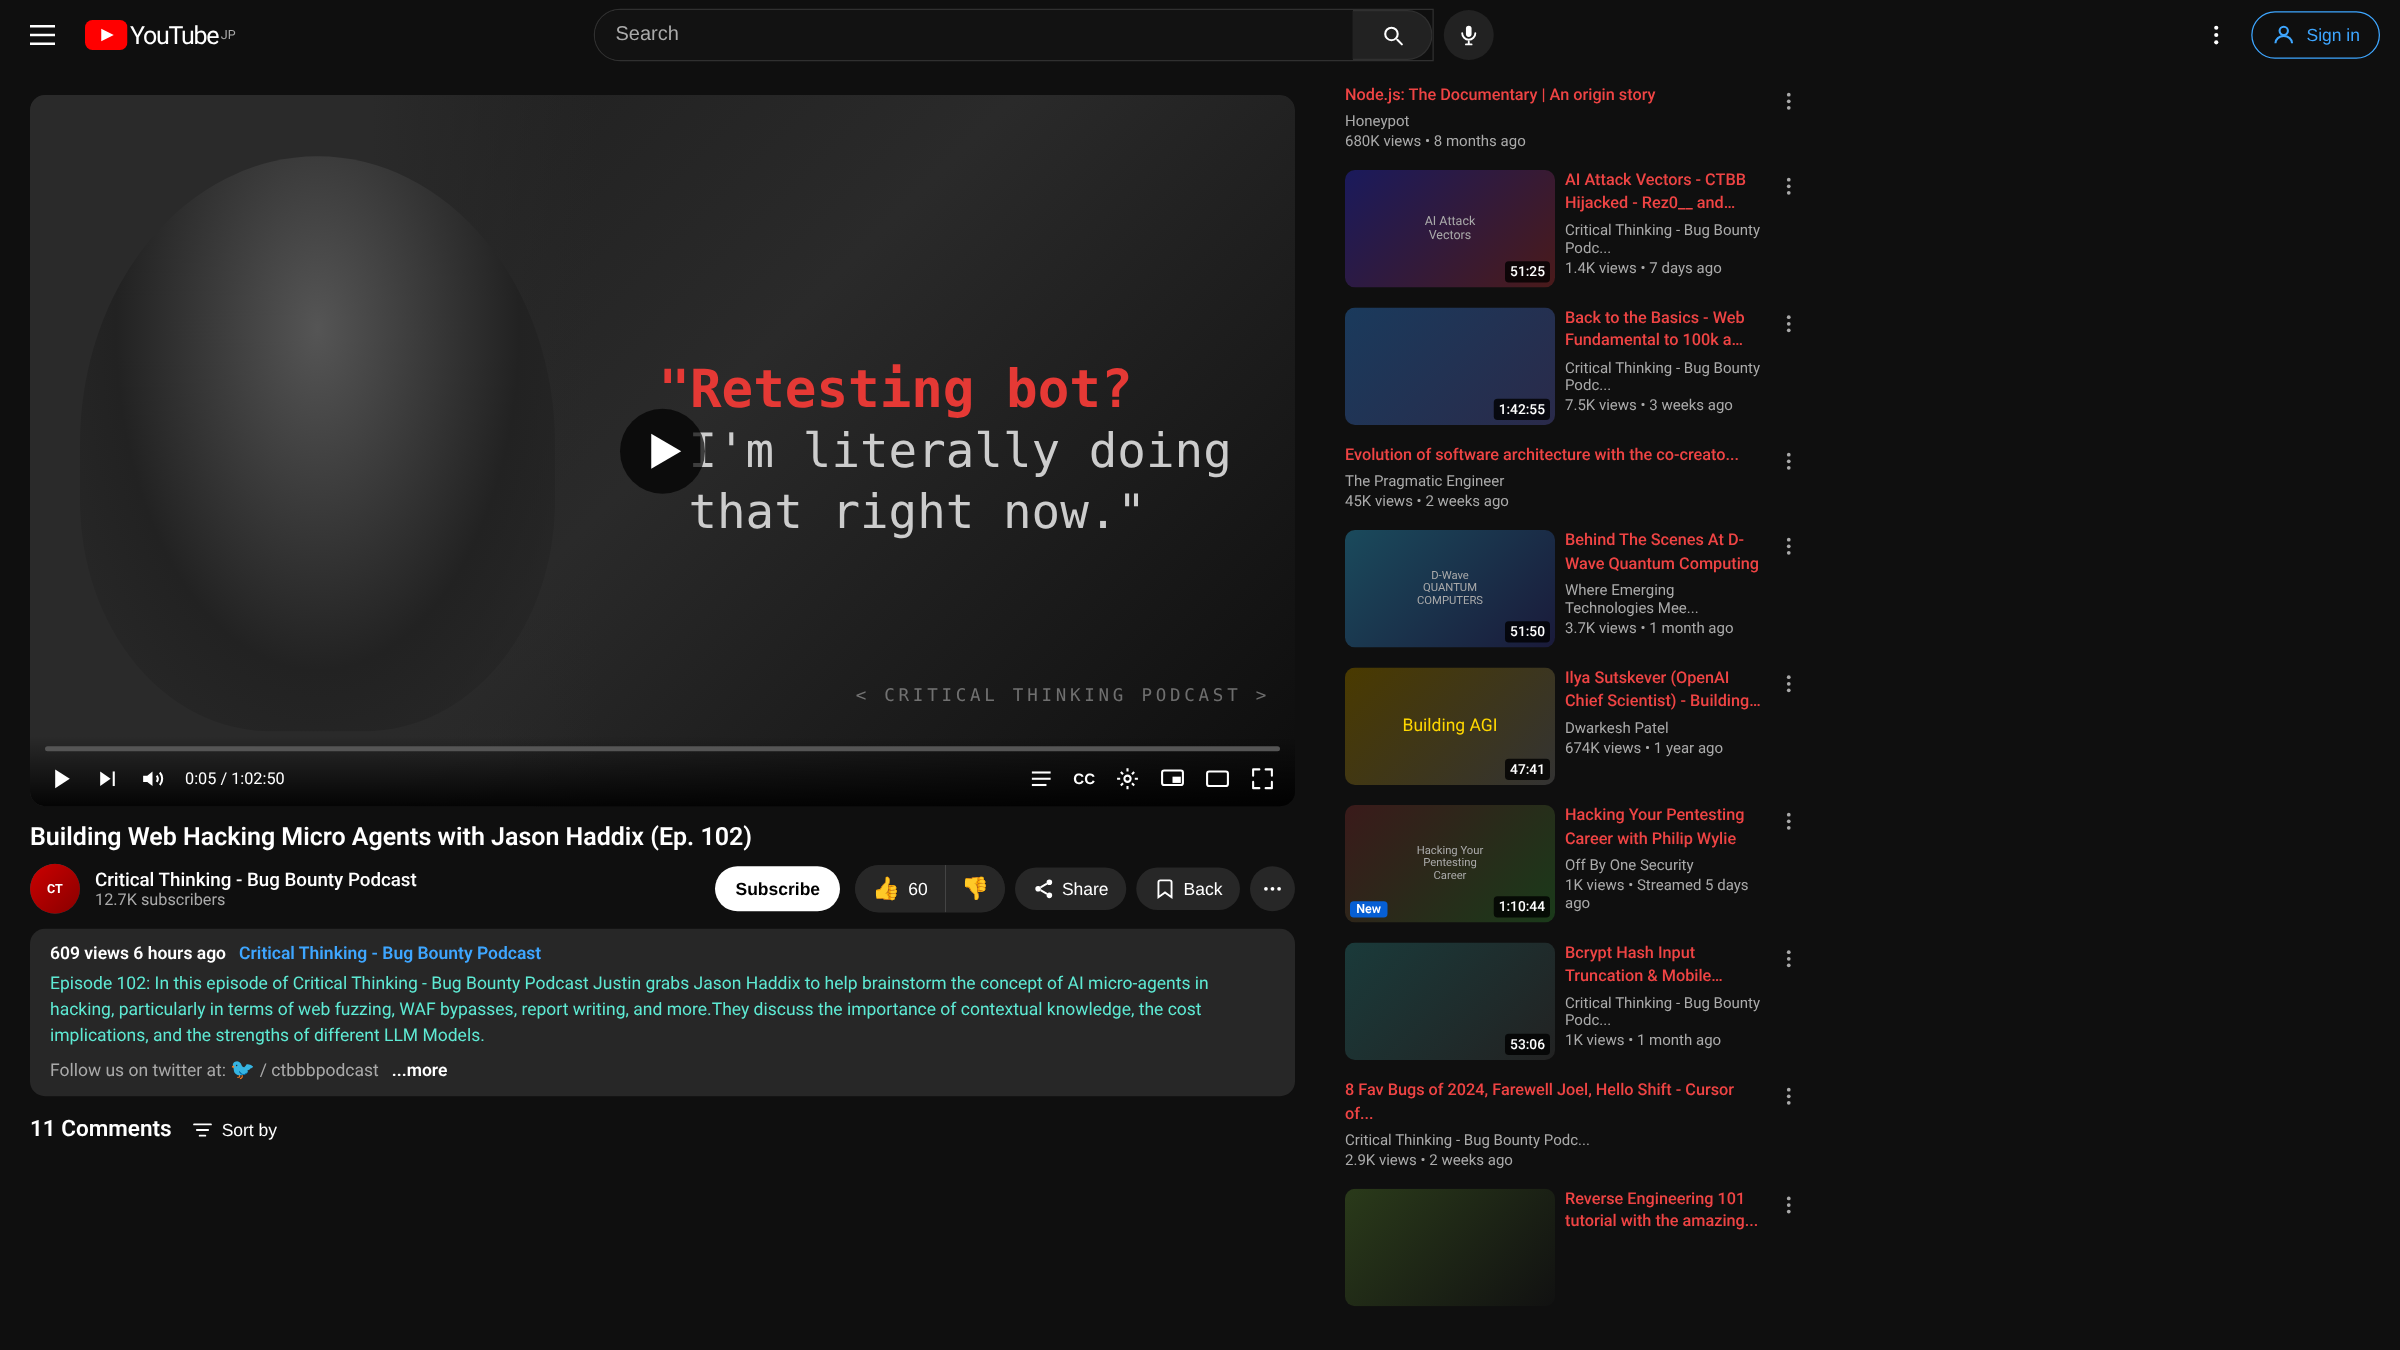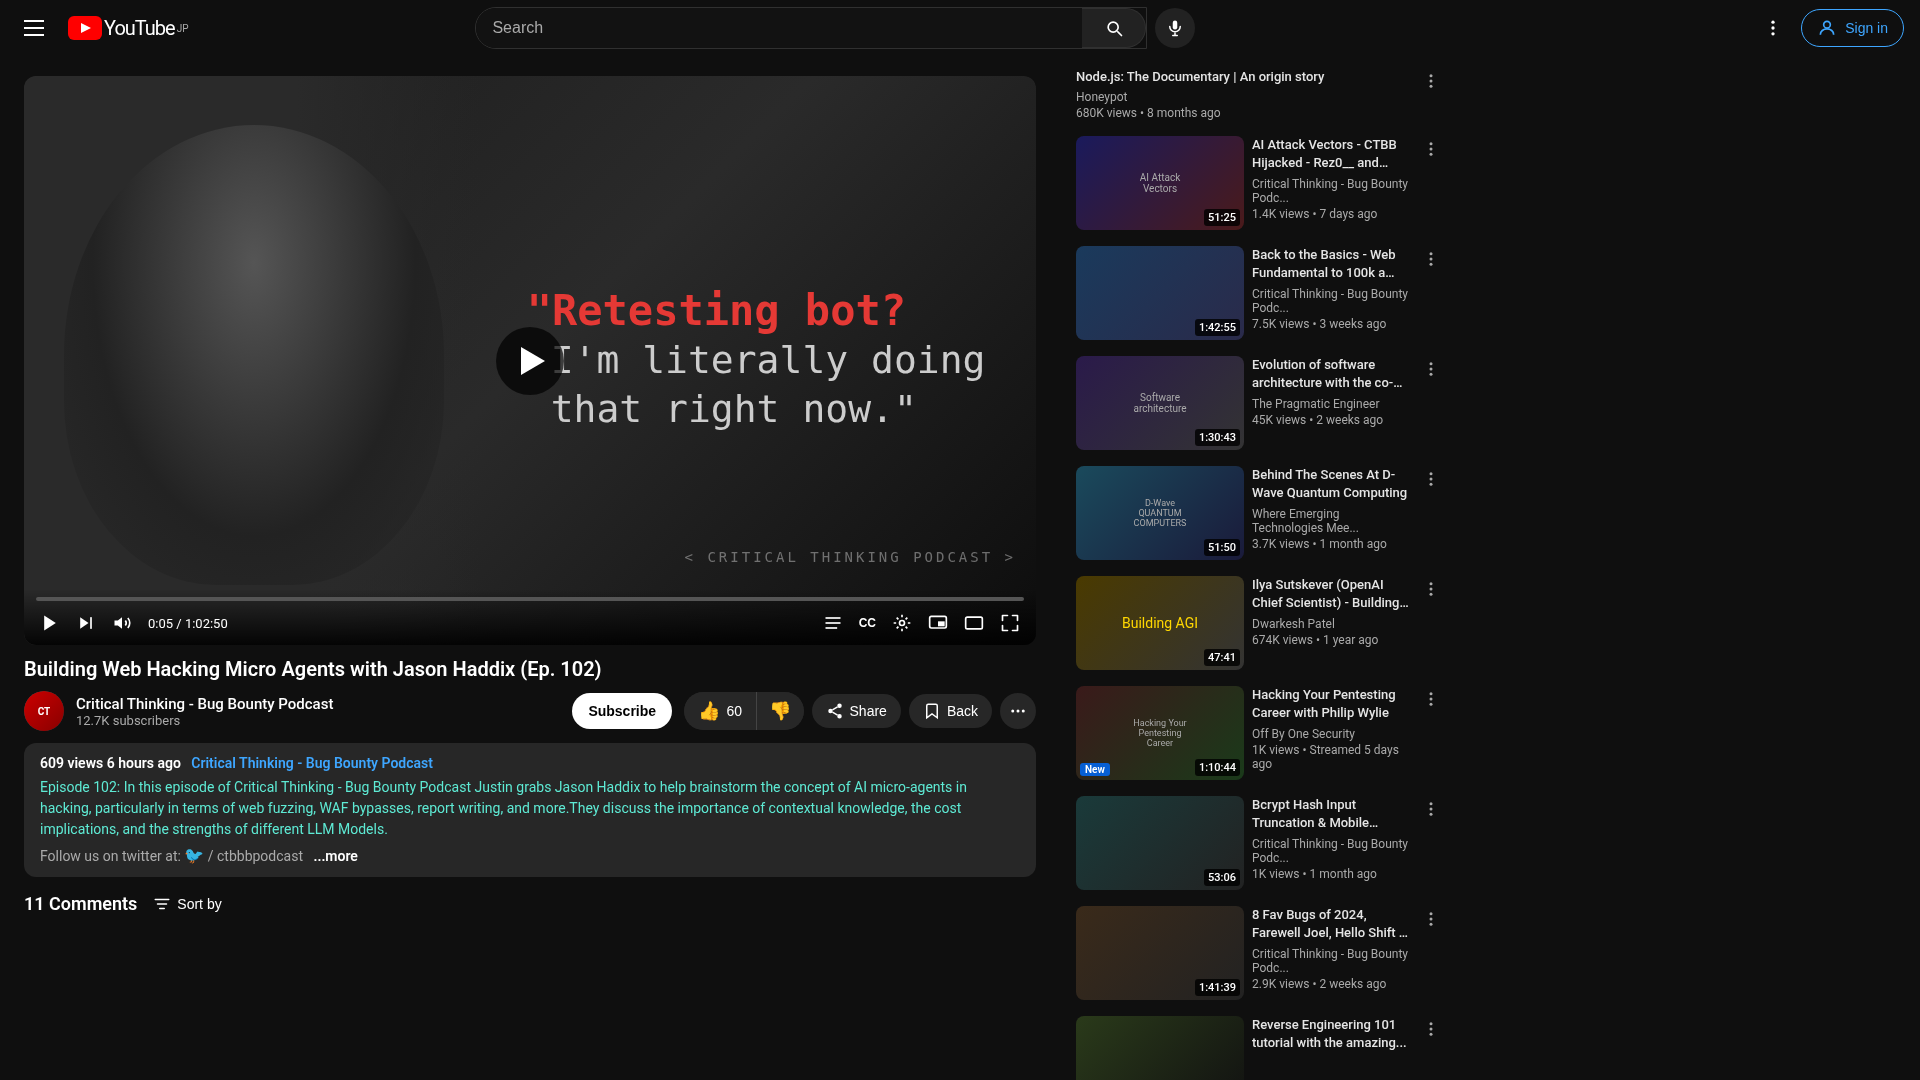--- a/index.html
+++ b/index.html
@@ -136,21 +136,21 @@
     .thumb-bg { width: 100%; height: 100%; }
     .thumb-duration {
       position: absolute; bottom: 4px; right: 4px; background: rgba(0,0,0,0.8);
       color: #fff; font-size: 11px; padding: 2px 4px; border-radius: 3px; font-weight: 500;
     }
     .thumb-new-badge {
       position: absolute; bottom: 4px; left: 4px; background: #065fd4;
       color: #fff; font-size: 10px; padding: 1px 5px; border-radius: 3px; font-weight: 600;
     }
     .sidebar-info { flex: 1; }
-    .sidebar-title { font-size: 13px; font-weight: 500; color: #e5e5e5; line-height: 1.4; margin-bottom: 4px; display: -webkit-box; -webkit-line-clamp: 2; -webkit-box-orient: vertical; overflow: hidden; }
+    .sidebar-title { font-size: 13px; font-weight: 500; color: #ef4444; line-height: 1.4; margin-bottom: 4px; display: -webkit-box; -webkit-line-clamp: 2; -webkit-box-orient: vertical; overflow: hidden; }
     .sidebar-channel { font-size: 12px; color: #aaa; margin-bottom: 2px; }
     .sidebar-stats { font-size: 12px; color: #aaa; }
     .sidebar-more-btn { background: none; border: none; color: #aaa; cursor: pointer; padding: 4px; flex-shrink: 0; align-self: flex-start; font-size: 18px; }
 
     
     .thumb-nodejs { background: linear-gradient(135deg, #1a5c1a, #333); }
     .thumb-ai { background: linear-gradient(135deg, #1a1a5c, #4a1a1a); }
     .thumb-web { background: linear-gradient(135deg, #1a3a5c, #2a2a4a); }
     .thumb-software { background: linear-gradient(135deg, #2a1a4a, #333); }
     .thumb-quantum { background: linear-gradient(135deg, #1a4a5c, #1a1a3a); }
@@ -446,29 +446,20 @@
     </div>
     <button class="sidebar-more-btn">
       <svg width="18" height="18" viewBox="0 0 24 24">
         <circle cx="12" cy="5" r="2" fill="#aaa"></circle>
         <circle cx="12" cy="12" r="2" fill="#aaa"></circle>
         <circle cx="12" cy="19" r="2" fill="#aaa"></circle>
       </svg>
     </button>
   </div>
       <div class="sidebar-video">
-    <div class="thumb-wrap">
-      <div class="thumb-bg thumb-software" style="width:100%;height:100%;display:flex;align-items:center;justify-content:center;">
-
-        <div style="font-size:10px;color:#aaa;text-align:center;padding:4px;">Software<br>architecture</div>
-
-      </div>
-      <span class="thumb-duration">1:30:43</span>
-
-    </div>
     <div class="sidebar-info">
       <div class="sidebar-title">Evolution of software architecture with the co-creato...</div>
       <div class="sidebar-channel">The Pragmatic Engineer</div>
       <div class="sidebar-stats">45K views • 2 weeks ago</div>
     </div>
     <button class="sidebar-more-btn">
       <svg width="18" height="18" viewBox="0 0 24 24">
         <circle cx="12" cy="5" r="2" fill="#aaa"></circle>
         <circle cx="12" cy="12" r="2" fill="#aaa"></circle>
         <circle cx="12" cy="19" r="2" fill="#aaa"></circle>
@@ -565,33 +556,20 @@
     </div>
     <button class="sidebar-more-btn">
       <svg width="18" height="18" viewBox="0 0 24 24">
         <circle cx="12" cy="5" r="2" fill="#aaa"></circle>
         <circle cx="12" cy="12" r="2" fill="#aaa"></circle>
         <circle cx="12" cy="19" r="2" fill="#aaa"></circle>
       </svg>
     </button>
   </div>
       <div class="sidebar-video">
-    <div class="thumb-wrap">
-      <div class="thumb-bg thumb-fav" style="width:100%;height:100%;display:flex;align-items:center;justify-content:center;">
-        
-        
-        
-        
-        
-        
-        
-      </div>
-      <span class="thumb-duration">1:41:39</span>
-
-    </div>
     <div class="sidebar-info">
       <div class="sidebar-title">8 Fav Bugs of 2024, Farewell Joel, Hello Shift - Cursor of...</div>
       <div class="sidebar-channel">Critical Thinking - Bug Bounty Podc...</div>
       <div class="sidebar-stats">2.9K views • 2 weeks ago</div>
     </div>
     <button class="sidebar-more-btn">
       <svg width="18" height="18" viewBox="0 0 24 24">
         <circle cx="12" cy="5" r="2" fill="#aaa"></circle>
         <circle cx="12" cy="12" r="2" fill="#aaa"></circle>
         <circle cx="12" cy="19" r="2" fill="#aaa"></circle>

